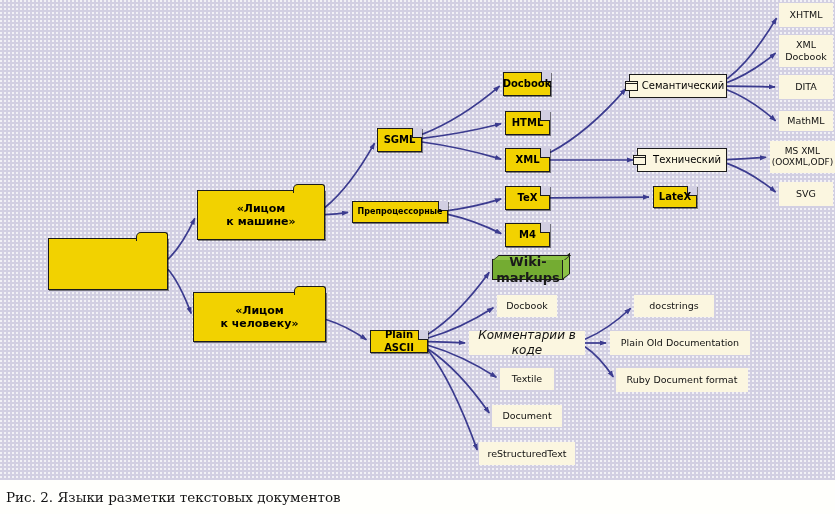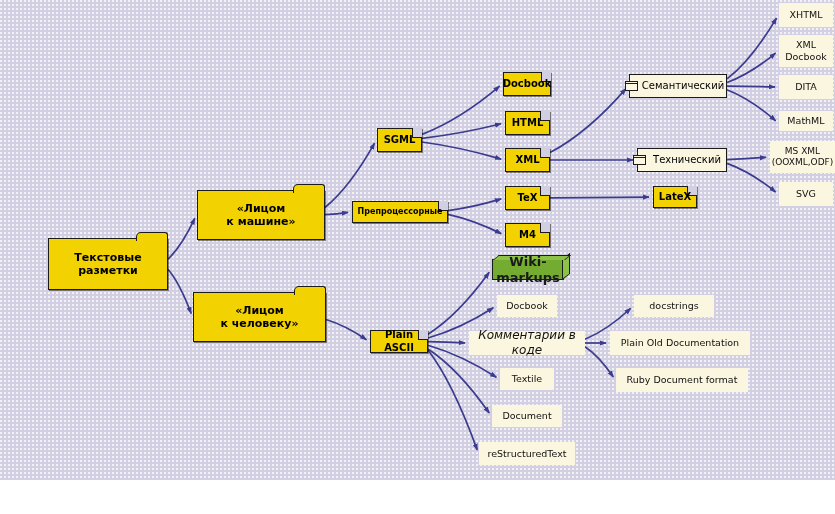--- a/index.html
+++ b/index.html
@@ -169,22 +169,21 @@
           <path d="M428,345.25 Q462.1890821280823,355.27613224753856 496.37816425616455,377.3022644950771"></path>
           <path d="M428,348.95 Q458.6190741659471,369.108264419168 489.2381483318942,413.10652883833603"></path>
           <path d="M428,350 Q452.6159880657583,382.03597578050955 477.23197613151666,449.9119515610191"></path>
           <path d="M585,339.3 Q607.8458331135663,329.69415831261716 630.6916662271326,308.24831662523434"></path>
           <path d="M585,343 Q595.5,343 606,343"></path>
           <path d="M585,346.7 Q599.1372441460121,355.9661364536194 613.2744882920242,377.0722729072389"></path>
         </g>
     </svg>
 
     <div id="node-layer">
-        <div class="node folder" style="left: 48px; top: 238px; width: 120px; height: 52px;"><span class="tab"></span><span style="position: relative; z-index: 2;">Текстовые
-разметки</span></div>
+        <div class="node folder" style="left: 48px; top: 238px; width: 120px; height: 52px;"><span class="tab"></span></div>
         <div class="node folder" style="left: 197px; top: 190px; width: 128px; height: 50px;"><span class="tab"></span><span style="position: relative; z-index: 2;">«Лицом
 к машине»</span></div>
         <div class="node folder" style="left: 193px; top: 292px; width: 133px; height: 50px;"><span class="tab"></span><span style="position: relative; z-index: 2;">«Лицом
 к человеку»</span></div>
         <div class="node note" style="left: 377px; top: 128px; width: 45px; height: 24px;"><span class="fold"></span><span style="position: relative; z-index: 2; text-align: center;">SGML</span></div>
         <div class="node note" style="left: 352px; top: 201px; width: 96px; height: 22px; font-size: 8px;"><span class="fold"></span><span style="position: relative; z-index: 2;">Препроцессорные</span></div>
         <div class="node note" style="left: 370px; top: 330px; width: 58px; height: 23px;"><span class="fold"></span><span style="position: relative; z-index: 2;">Plain ASCII</span></div>
         <div class="node note" style="left: 503px; top: 72px; width: 48px; height: 24px;"><span class="fold"></span><span style="position: relative; z-index: 2;">Docbook</span></div>
         <div class="node note" style="left: 505px; top: 111px; width: 45px; height: 24px;"><span class="fold"></span><span style="position: relative; z-index: 2;">HTML</span></div>
         <div class="node note" style="left: 505px; top: 148px; width: 45px; height: 24px;"><span class="fold"></span><span style="position: relative; z-index: 2;">XML</span></div>
@@ -207,14 +206,17 @@
         <div class="node leaf" style="left: 500px; top: 368px; width: 54px; height: 22px;"><span style="position: relative; z-index: 2;">Textile</span></div>
         <div class="node leaf" style="left: 492px; top: 405px; width: 70px; height: 22px;"><span style="position: relative; z-index: 2;">Document</span></div>
         <div class="node leaf" style="left: 479px; top: 442px; width: 96px; height: 23px;"><span style="position: relative; z-index: 2;">reStructuredText</span></div>
         <div class="node leaf" style="left: 634px; top: 295px; width: 80px; height: 22px;"><span style="position: relative; z-index: 2;">docstrings</span></div>
         <div class="node leaf" style="left: 610px; top: 331px; width: 140px; height: 24px;"><span style="position: relative; z-index: 2;">Plain Old Documentation</span></div>
         <div class="node leaf" style="left: 616px; top: 368px; width: 132px; height: 24px;"><span style="position: relative; z-index: 2;">Ruby Document format</span></div>
       </div>
 
   </div>
 
+  <div id="caption">
+    <span class="txt">Рис. 2. Языки разметки текстовых документов</span>
+  </div>
 
 </div>
 
 </body></html>

